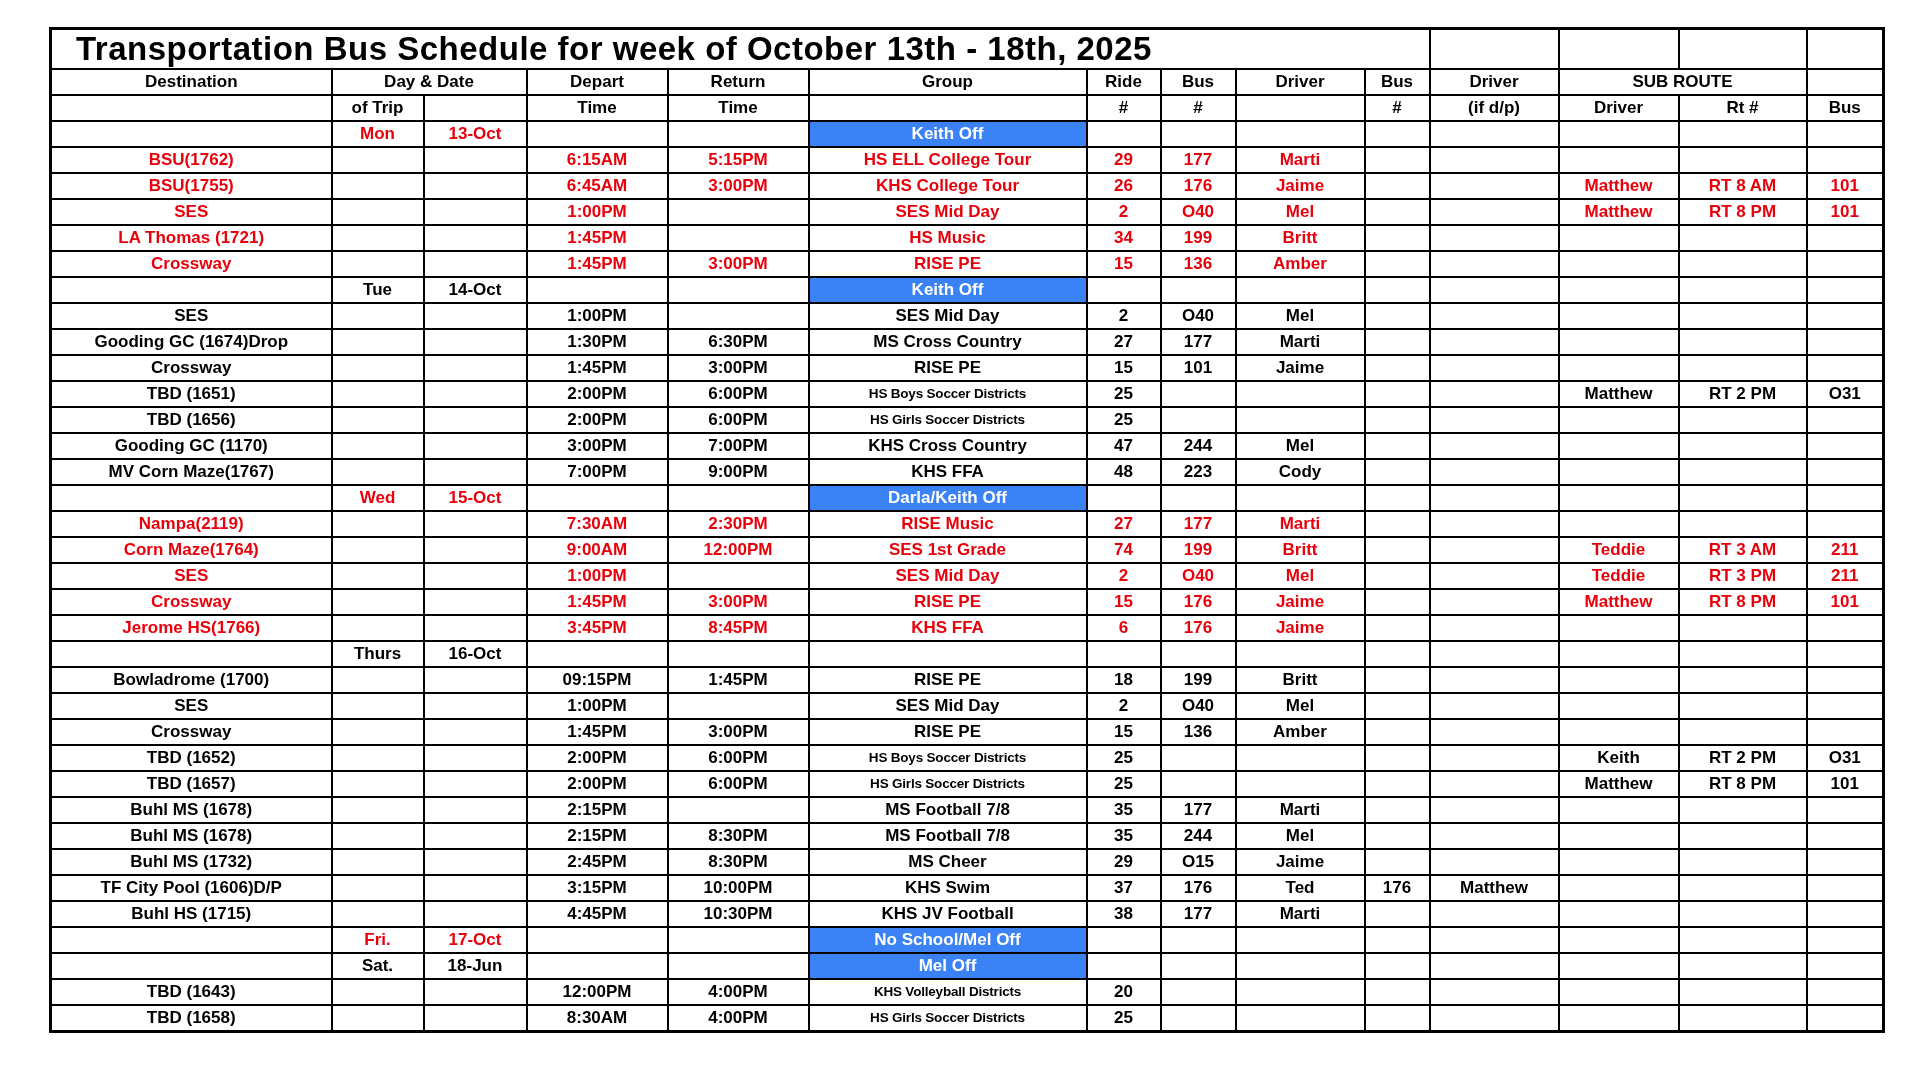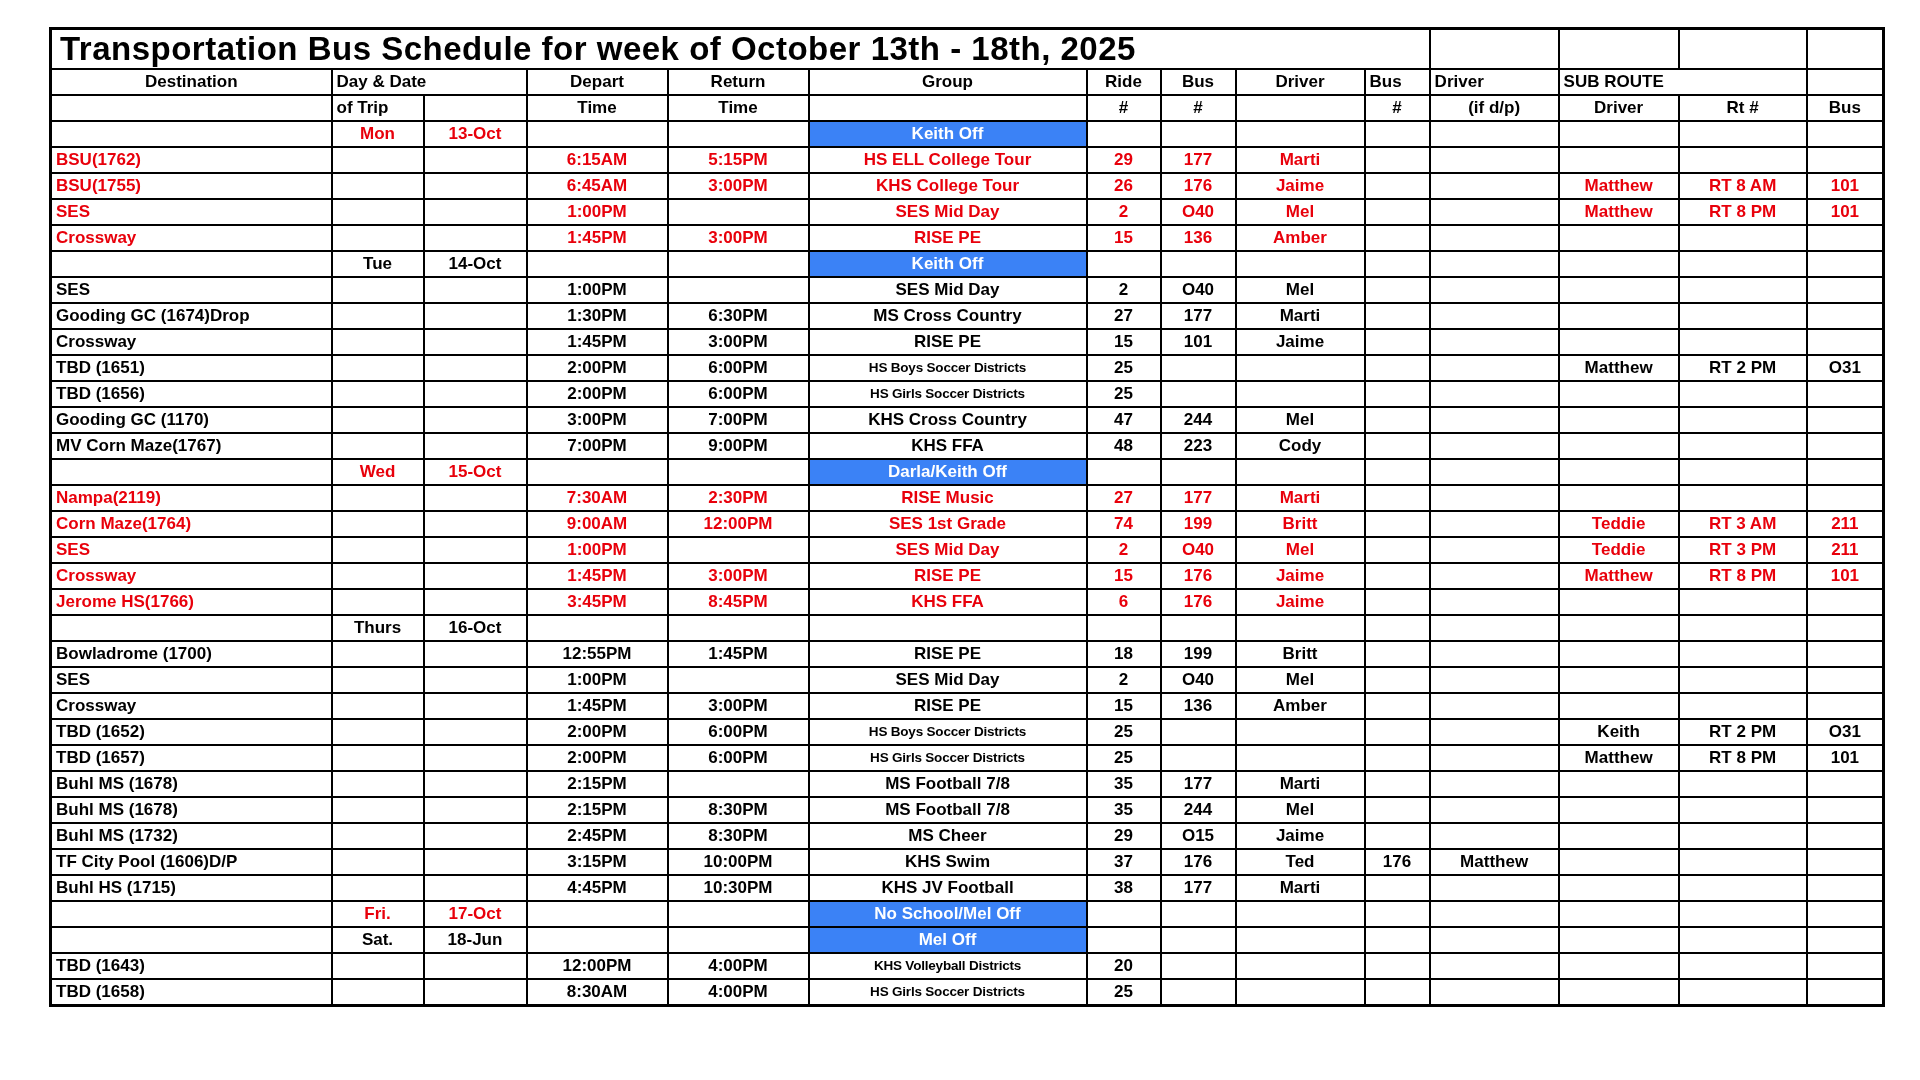--- a/index.html
+++ b/index.html
@@ -30,24 +30,24 @@
     line-height: 1.05;
     text-align: center;
     color: #000;
     white-space: nowrap;
     overflow: hidden;
   }
   tr.title-row td.title {
     font-size: 33px;
     text-align: left;
     height: 38px;
-    padding-left: 8px;
+    padding-left: 24px;
     letter-spacing: 0.5px;
   }
-  td.al { text-align: left; }
+  td.al { text-align: center; }
   td.off { background: #3b82f6; color: #fff !important; }
   td.small { font-size: 13.5px; letter-spacing: -0.2px; margin-top: 6px; }
   tr.red td { color: var(--red); }
   tr.red td.off { color: #fff !important; }
 </style>
 </head>
 <body>
 
 <table class="sched">
   <colgroup>
@@ -164,20 +164,36 @@
         <td>2</td>
         <td>O40</td>
         <td>Mel</td>
         <td></td>
         <td></td>
         <td>Matthew</td>
         <td>RT 8 PM</td>
         <td>101</td>
       </tr>
       <tr class="red">
+        <td class="al">LA Thomas (1721)</td>
+        <td></td>
+        <td></td>
+        <td>1:45PM</td>
+        <td></td>
+        <td>HS Music</td>
+        <td>34</td>
+        <td>199</td>
+        <td>Britt</td>
+        <td></td>
+        <td></td>
+        <td></td>
+        <td></td>
+        <td></td>
+      </tr>
+      <tr class="red">
         <td class="al">Crossway</td>
         <td></td>
         <td></td>
         <td>1:45PM</td>
         <td>3:00PM</td>
         <td>RISE PE</td>
         <td>15</td>
         <td>136</td>
         <td>Amber</td>
         <td></td>
@@ -423,21 +439,21 @@
         <td></td>
         <td></td>
         <td></td>
         <td></td>
         <td></td>
       </tr>
       <tr>
         <td class="al">Bowladrome (1700)</td>
         <td></td>
         <td></td>
-        <td>12:55PM</td>
+        <td>09:15PM</td>
         <td>1:45PM</td>
         <td>RISE PE</td>
         <td>18</td>
         <td>199</td>
         <td>Britt</td>
         <td></td>
         <td></td>
         <td></td>
         <td></td>
         <td></td>

